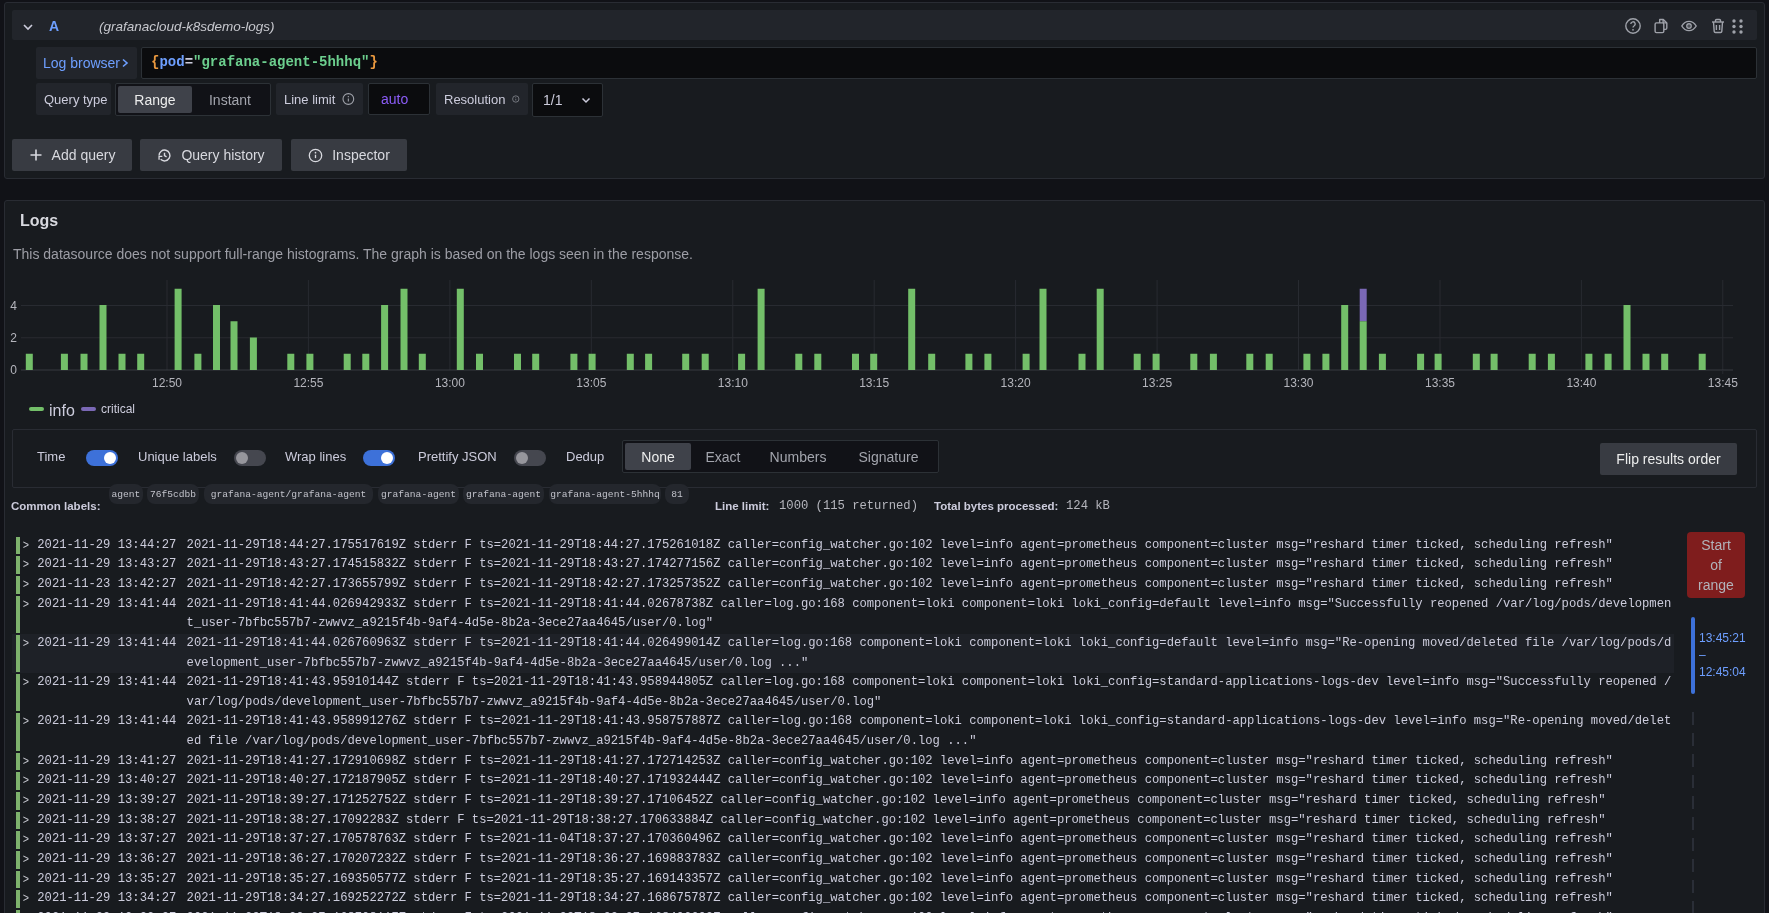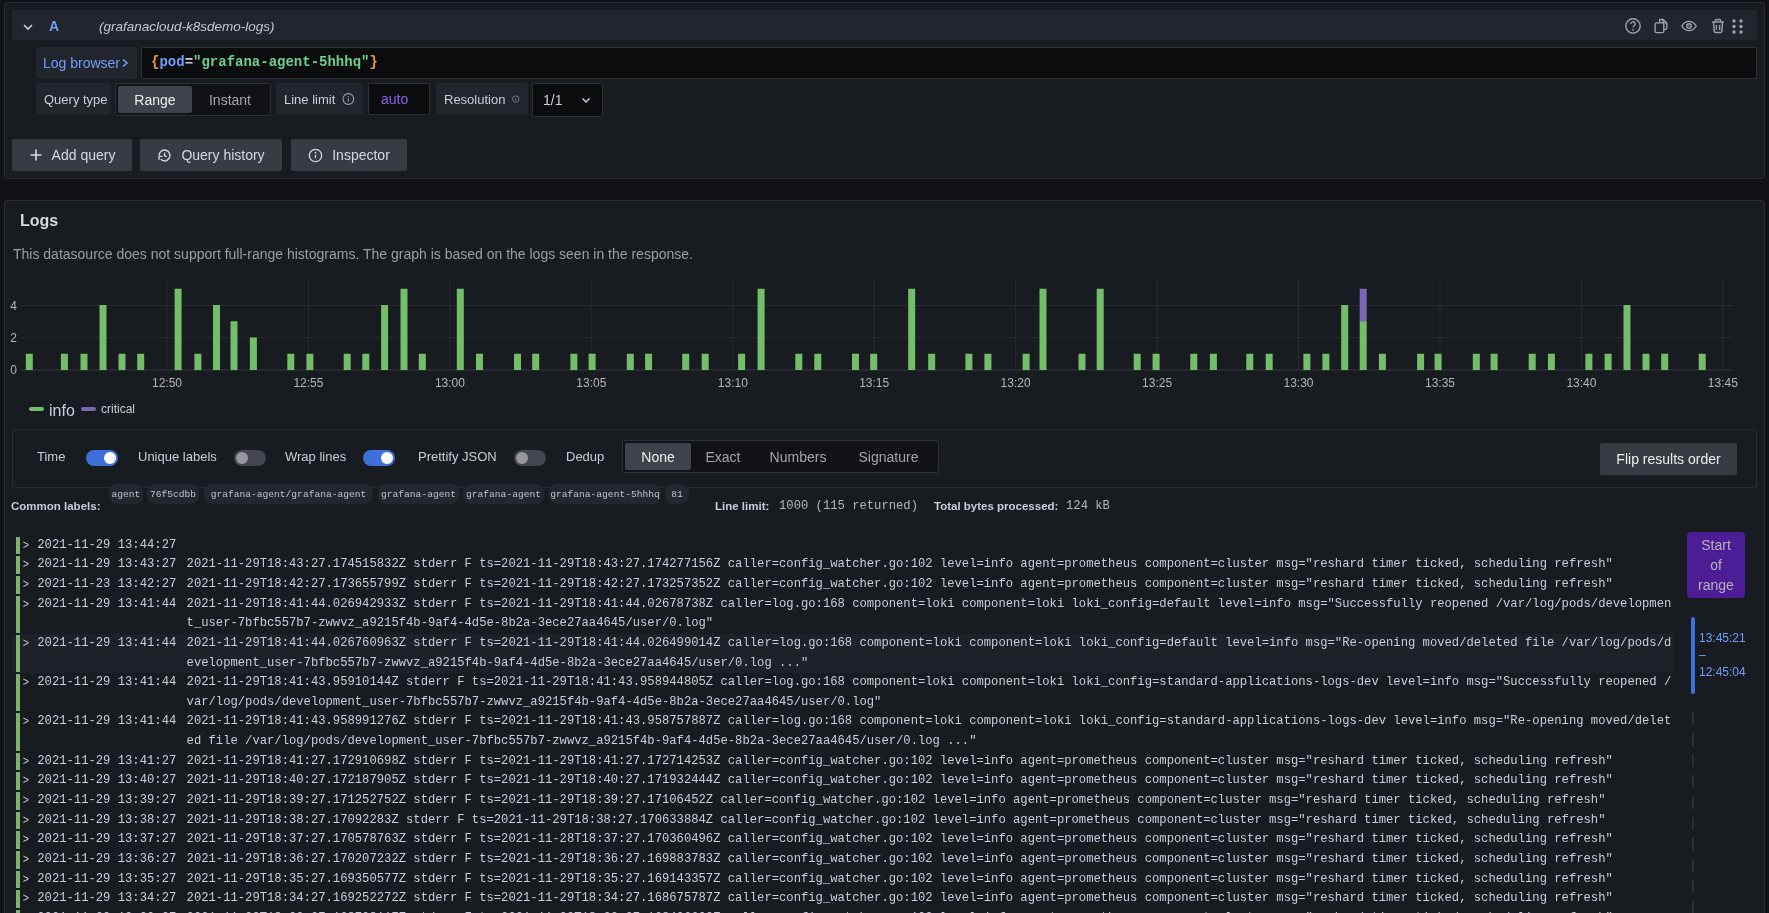--- a/index.html
+++ b/index.html
@@ -257,20 +257,21 @@
 <div class="chip" style="left:549px;width:112px">grafana-agent-5hhhq</div>
 <div class="chip" style="left:665px;width:24px">81</div>
 <div class="ab" style="left:715px;top:500px;font-size:11.5px;font-weight:700;color:#ccccdc">Line limit:</div>
 <div class="ab mono" style="left:779px;top:499px;font-size:12.2px;color:#b5b6bd">1000 (115 returned)</div>
 <div class="ab" style="left:934px;top:500px;font-size:11.5px;font-weight:700;color:#ccccdc">Total bytes processed:</div>
 <div class="ab mono" style="left:1066px;top:499px;font-size:12.2px;color:#b5b6bd">124 kB</div>
 <div class="lrow logtxt" style="top:535.70px;height:19.64px;">
     <span class="bar"></span>
     <span class="chv">&gt;</span>
     <span class="tm">2021-11-29 13:44:27</span>
+    <span class="bd">2021-11-29T18:44:27.175517619Z stderr F ts=2021-11-29T18:44:27.175261018Z caller=config_watcher.go:102 level=info agent=prometheus component=cluster msg="reshard timer ticked, scheduling refresh"</span>
   </div>
 <div class="lrow logtxt" style="top:555.34px;height:19.64px;">
     <span class="bar"></span>
     <span class="chv">&gt;</span>
     <span class="tm">2021-11-29 13:43:27</span>
     <span class="bd">2021-11-29T18:43:27.174515832Z stderr F ts=2021-11-29T18:43:27.174277156Z caller=config_watcher.go:102 level=info agent=prometheus component=cluster msg="reshard timer ticked, scheduling refresh"</span>
   </div>
 <div class="lrow logtxt" style="top:574.98px;height:19.64px;">
     <span class="bar"></span>
     <span class="chv">&gt;</span>
@@ -322,21 +323,21 @@
 <div class="lrow logtxt" style="top:810.66px;height:19.64px;">
     <span class="bar"></span>
     <span class="chv">&gt;</span>
     <span class="tm">2021-11-29 13:38:27</span>
     <span class="bd">2021-11-29T18:38:27.17092283Z stderr F ts=2021-11-29T18:38:27.170633884Z caller=config_watcher.go:102 level=info agent=prometheus component=cluster msg="reshard timer ticked, scheduling refresh"</span>
   </div>
 <div class="lrow logtxt" style="top:830.30px;height:19.64px;">
     <span class="bar"></span>
     <span class="chv">&gt;</span>
     <span class="tm">2021-11-29 13:37:27</span>
-    <span class="bd">2021-11-29T18:37:27.170578763Z stderr F ts=2021-11-28T18:37:27.170360496Z caller=config_watcher.go:102 level=info agent=prometheus component=cluster msg="reshard timer ticked, scheduling refresh"</span>
+    <span class="bd">2021-11-29T18:37:27.170578763Z stderr F ts=2021-11-04T18:37:27.170360496Z caller=config_watcher.go:102 level=info agent=prometheus component=cluster msg="reshard timer ticked, scheduling refresh"</span>
   </div>
 <div class="lrow logtxt" style="top:849.94px;height:19.64px;">
     <span class="bar"></span>
     <span class="chv">&gt;</span>
     <span class="tm">2021-11-29 13:36:27</span>
     <span class="bd">2021-11-29T18:36:27.170207232Z stderr F ts=2021-11-29T18:36:27.169883783Z caller=config_watcher.go:102 level=info agent=prometheus component=cluster msg="reshard timer ticked, scheduling refresh"</span>
   </div>
 <div class="lrow logtxt" style="top:869.58px;height:19.64px;">
     <span class="bar"></span>
     <span class="chv">&gt;</span>
@@ -348,19 +349,19 @@
     <span class="chv">&gt;</span>
     <span class="tm">2021-11-29 13:34:27</span>
     <span class="bd">2021-11-29T18:34:27.169252272Z stderr F ts=2021-11-29T18:34:27.168675787Z caller=config_watcher.go:102 level=info agent=prometheus component=cluster msg="reshard timer ticked, scheduling refresh"</span>
   </div>
 <div class="lrow logtxt" style="top:908.86px;height:19.64px;">
     <span class="bar"></span>
     <span class="chv">&gt;</span>
     <span class="tm">2021-11-29 13:33:27</span>
     <span class="bd">2021-11-29T18:33:27.168708117Z stderr F ts=2021-11-29T18:33:27.168406602Z caller=config_watcher.go:102 level=info agent=prometheus component=cluster msg="reshard timer ticked, scheduling refresh"</span>
   </div>
-<div class="ab" style="left:1687px;top:532px;width:58px;height:66px;background:#4c1d95;border-radius:4px;display:flex;flex-direction:column;align-items:center;justify-content:center;font-size:14px;font-weight:500;color:#b2b3ba;line-height:20px">
+<div class="ab" style="left:1687px;top:532px;width:58px;height:66px;background:#7f1d1d;border-radius:4px;display:flex;flex-direction:column;align-items:center;justify-content:center;font-size:14px;font-weight:500;color:#b2b3ba;line-height:20px">
     <span>Start</span>
     <span>of</span>
     <span>range</span>
   </div>
 <div class="ab" style="left:1691px;top:617px;width:4px;height:77px;background:#3d71d9;border-radius:2px"></div>
 <div class="ab" style="left:1699px;top:630px;font-size:12px;color:#6e9fff;line-height:17px">13:45:21<br>–<br>12:45:04</div>
 <div class="ab" style="left:1692px;top:712px;width:2px;height:201px;background:repeating-linear-gradient(180deg,#2a2e37 0 13px,transparent 13px 21px)"></div>
 </body></html>

